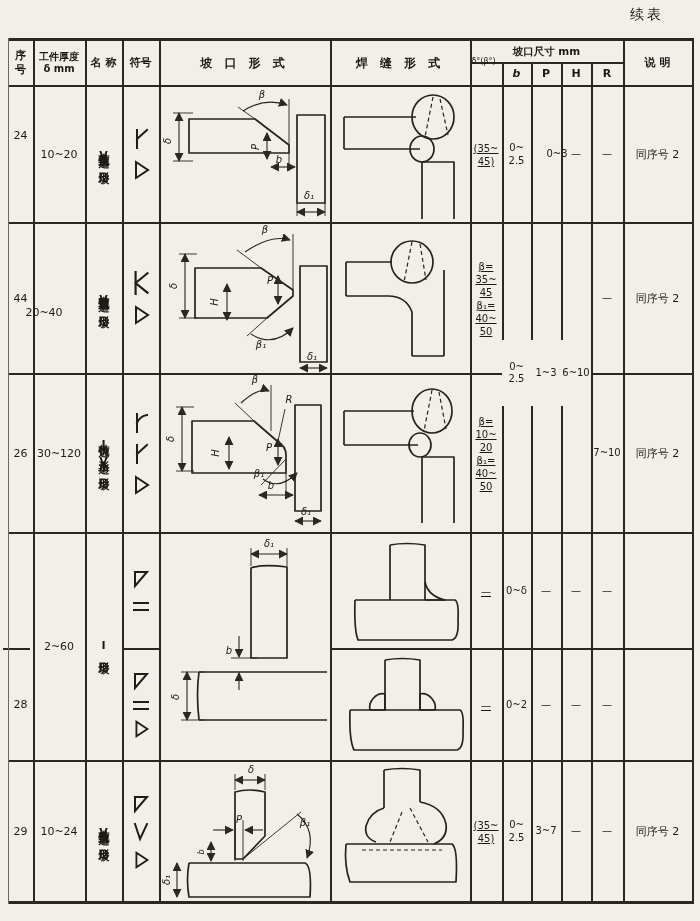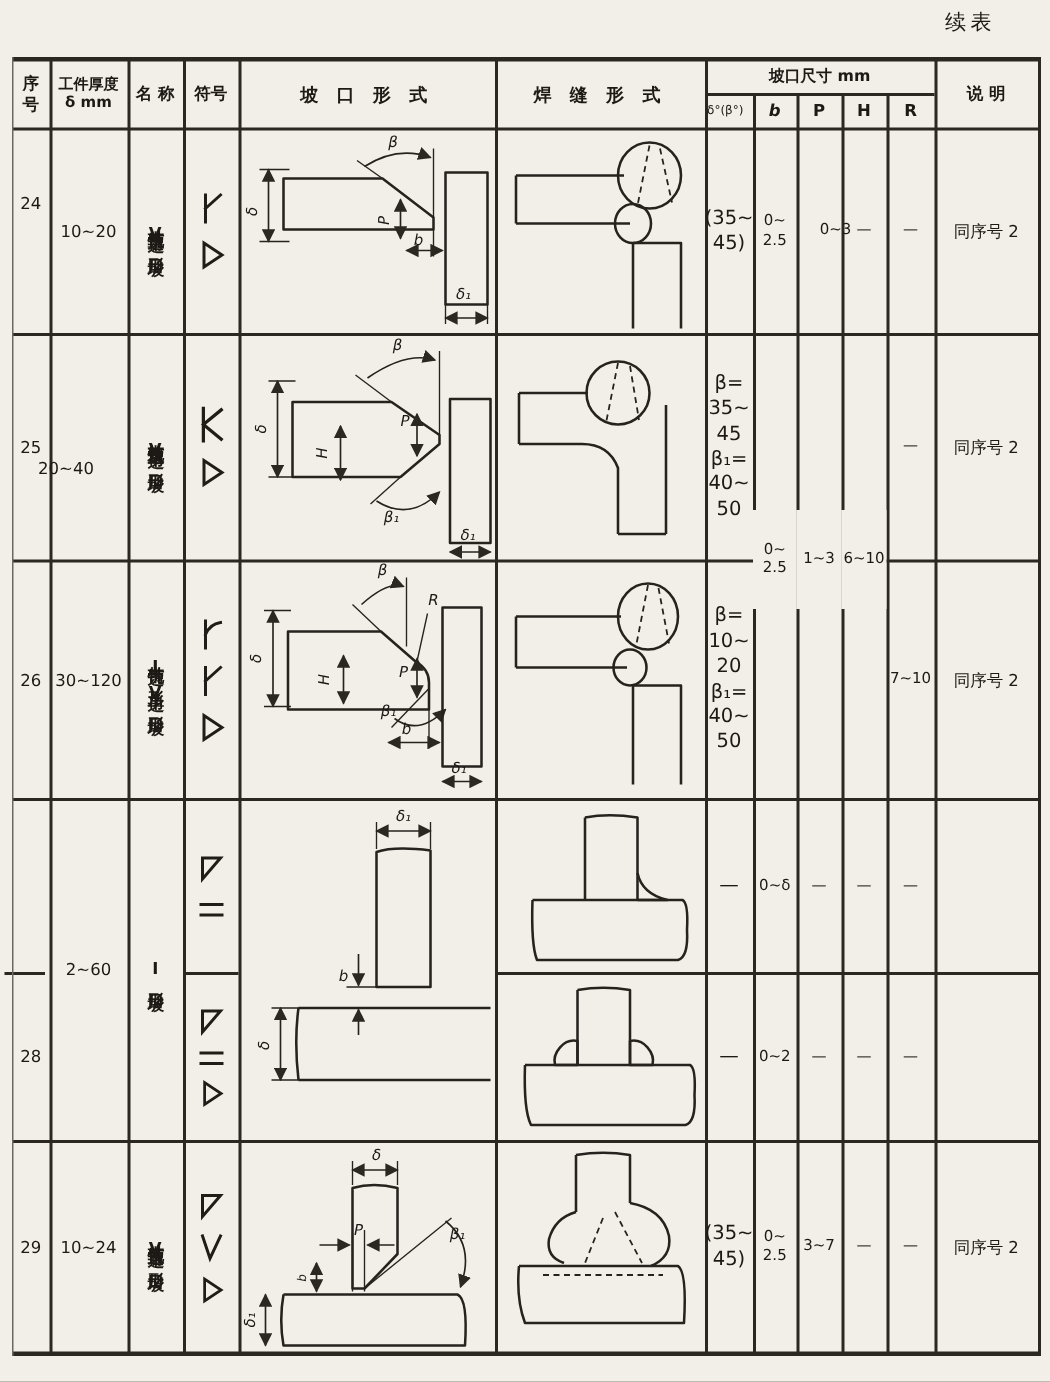--- a/index.html
+++ b/index.html
@@ -5,21 +5,21 @@
   html,body{margin:0;padding:0;background:#9a958c;}
   .page{position:relative;width:700px;height:921px;background:#f2efe8;
         font-family:"DejaVu Sans","Liberation Sans",sans-serif;color:#1d1a16;overflow:hidden;margin:0 auto;}
   .hl,.vl{position:absolute;background:#2b2721;}
   .cell{position:absolute;display:flex;align-items:center;justify-content:center;
         text-align:center;white-space:pre-line;line-height:1.25;}
   .hdr{font-weight:bold;font-size:11px;}
   .big{font-size:12px;letter-spacing:4px;}
   .num{font-size:11px;}
   .dimc{font-size:10px;}
-  .angc{font-size:13px;line-height:1.3;}
+  .angc{font-size:10px;line-height:1.3;text-decoration:underline;}
   .notec{font-size:11px;}
   .vname{writing-mode:vertical-rl;text-orientation:upright;line-height:1;
          letter-spacing:1px;font-size:11px;font-weight:bold;}
   .sym{position:absolute;display:flex;flex-direction:column;align-items:center;
        justify-content:center;gap:7px;}
   .symglyph path,.symglyph line{stroke:#201d18;stroke-width:2;fill:none;
        stroke-linejoin:miter;stroke-linecap:square;}
   svg.diag{position:absolute;}
   svg .ink{stroke:#26231f;stroke-width:1.7;fill:none;stroke-linejoin:round;}
   svg .dim{stroke:#26231f;stroke-width:1.1;fill:none;}
@@ -65,21 +65,21 @@
 
   <div class="cell hdr" style="left:8px;top:41px;width:25px;height:44px">序
 号</div>
   <div class="cell hdr" style="left:33px;top:41px;width:52px;height:44px;font-size:10px">工件厚度
 δ mm</div>
   <div class="cell hdr" style="left:85px;top:41px;width:37px;height:44px">名 称</div>
   <div class="cell hdr" style="left:122px;top:41px;width:37px;height:44px">符号</div>
   <div class="cell hdr big" style="left:159px;top:41px;width:171px;height:44px">坡 口 形 式</div>
   <div class="cell hdr" style="left:470px;top:41px;width:153px;height:21px;font-size:10.5px">坡口尺寸 mm</div>
   <div class="cell hdr big" style="left:330px;top:41px;width:140px;height:44px">焊 缝 形 式</div>
-  <div class="cell" style="left:470px;top:62px;width:27px;height:23px;font-size:8px">δ°(β°)</div>
+  <div class="cell" style="left:470px;top:50px;width:27px;height:23px;font-size:8px">δ°(β°)</div>
   <div class="cell hdr" style="left:502px;top:62px;width:29px;height:23px;font-style:italic">b</div>
   <div class="cell hdr" style="left:531px;top:62px;width:30px;height:23px">P</div>
   <div class="cell hdr" style="left:561px;top:62px;width:30px;height:23px">H</div>
   <div class="cell hdr" style="left:591px;top:62px;width:32px;height:23px">R</div>
   <div class="cell hdr" style="left:623px;top:41px;width:69px;height:44px">说 明</div>
 
   <div class="cell num" style="left:8px;top:87px;width:25px;height:97px">24</div>
   <div class="cell num" style="left:33px;top:87px;width:52px;height:135px">10~20</div>
   <div class="cell" style="left:85px;top:87px;width:37px;height:135px">
     <span class="vname">带钝边单边V形坡口</span>
@@ -130,21 +130,21 @@
   </svg>
   <div class="cell angc" style="left:470px;top:87px;width:32px;height:135px">(35~
 45)</div>
   <div class="cell dimc" style="left:502px;top:87px;width:29px;height:135px">0~
 2.5</div>
   <div class="cell dimc" style="left:531px;top:87px;width:52px;height:135px">0~3</div>
   <div class="cell dimc" style="left:561px;top:87px;width:30px;height:135px">—</div>
   <div class="cell dimc" style="left:591px;top:87px;width:32px;height:135px">—</div>
   <div class="cell notec" style="left:623px;top:87px;width:69px;height:135px">同序号 2</div>
 
-  <div class="cell num" style="left:8px;top:224px;width:25px;height:149px">25</div>
+  <div class="cell num" style="left:8px;top:224px;width:25px;height:149px">44</div>
   <div class="cell num" style="left:18px;top:224px;width:52px;height:178px">20~40</div>
   <div class="cell" style="left:85px;top:224px;width:37px;height:149px">
     <span class="vname">带钝边双单边V形坡口</span>
   </div>
   <div class="sym" style="left:122px;top:224px;width:37px;height:149px">
     <svg class="symglyph" width="22" height="26" viewBox="0 0 20 24">
         <path d="M5,2 V22 M5,12 L16,3 M5,12 L16,21"></path>
       </svg>
     <svg class="symglyph" width="22" height="24" viewBox="0 0 20 24">
         <path d="M5,4 L5,20 L17,12 Z"></path>

